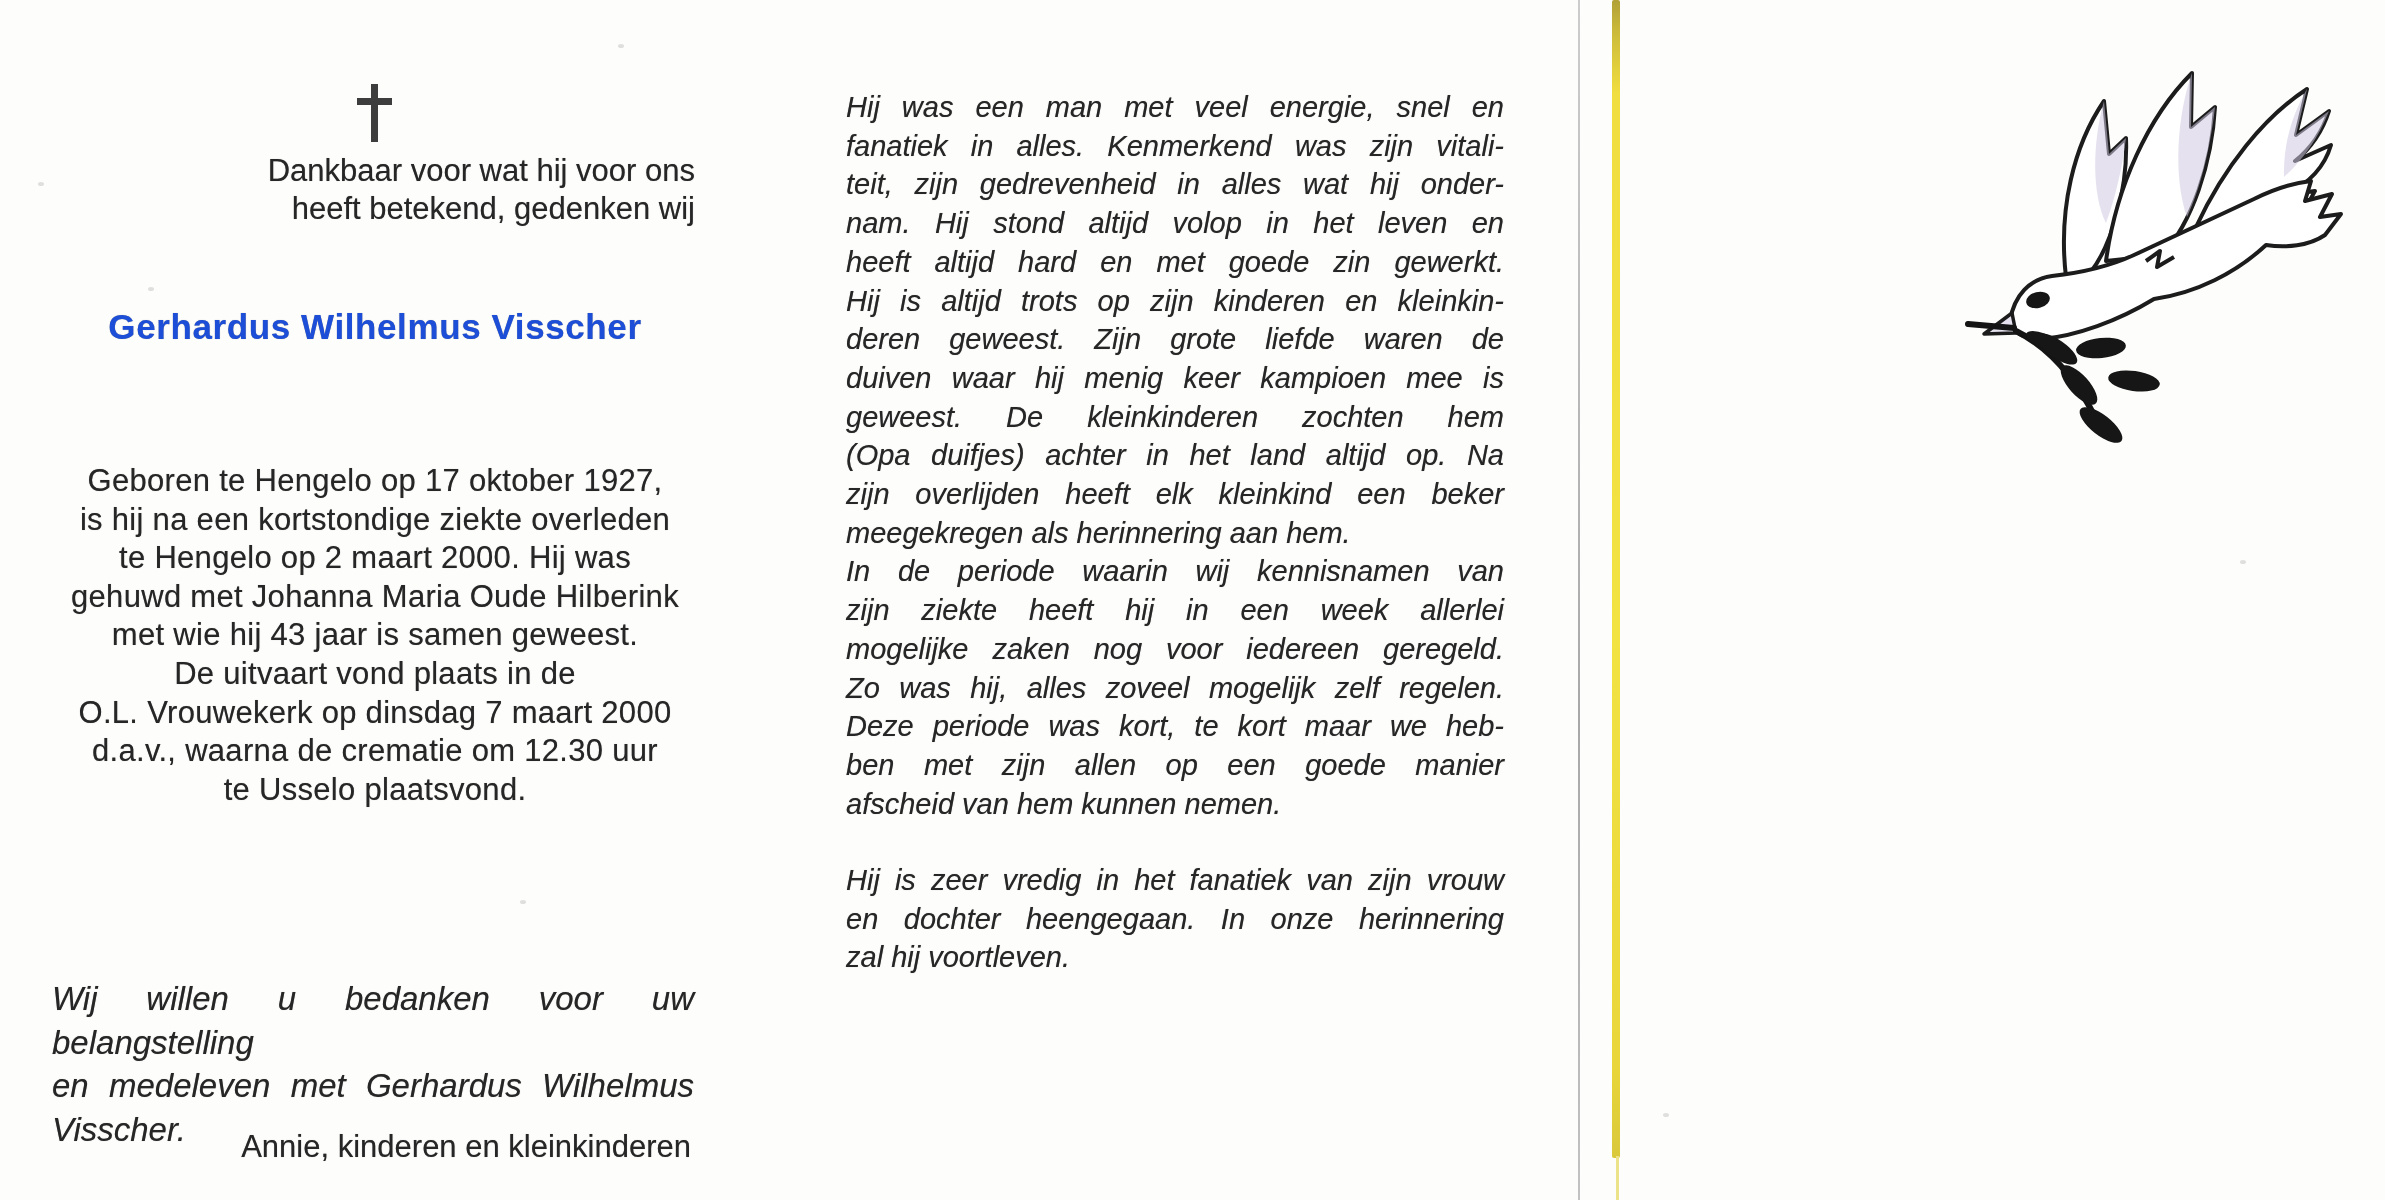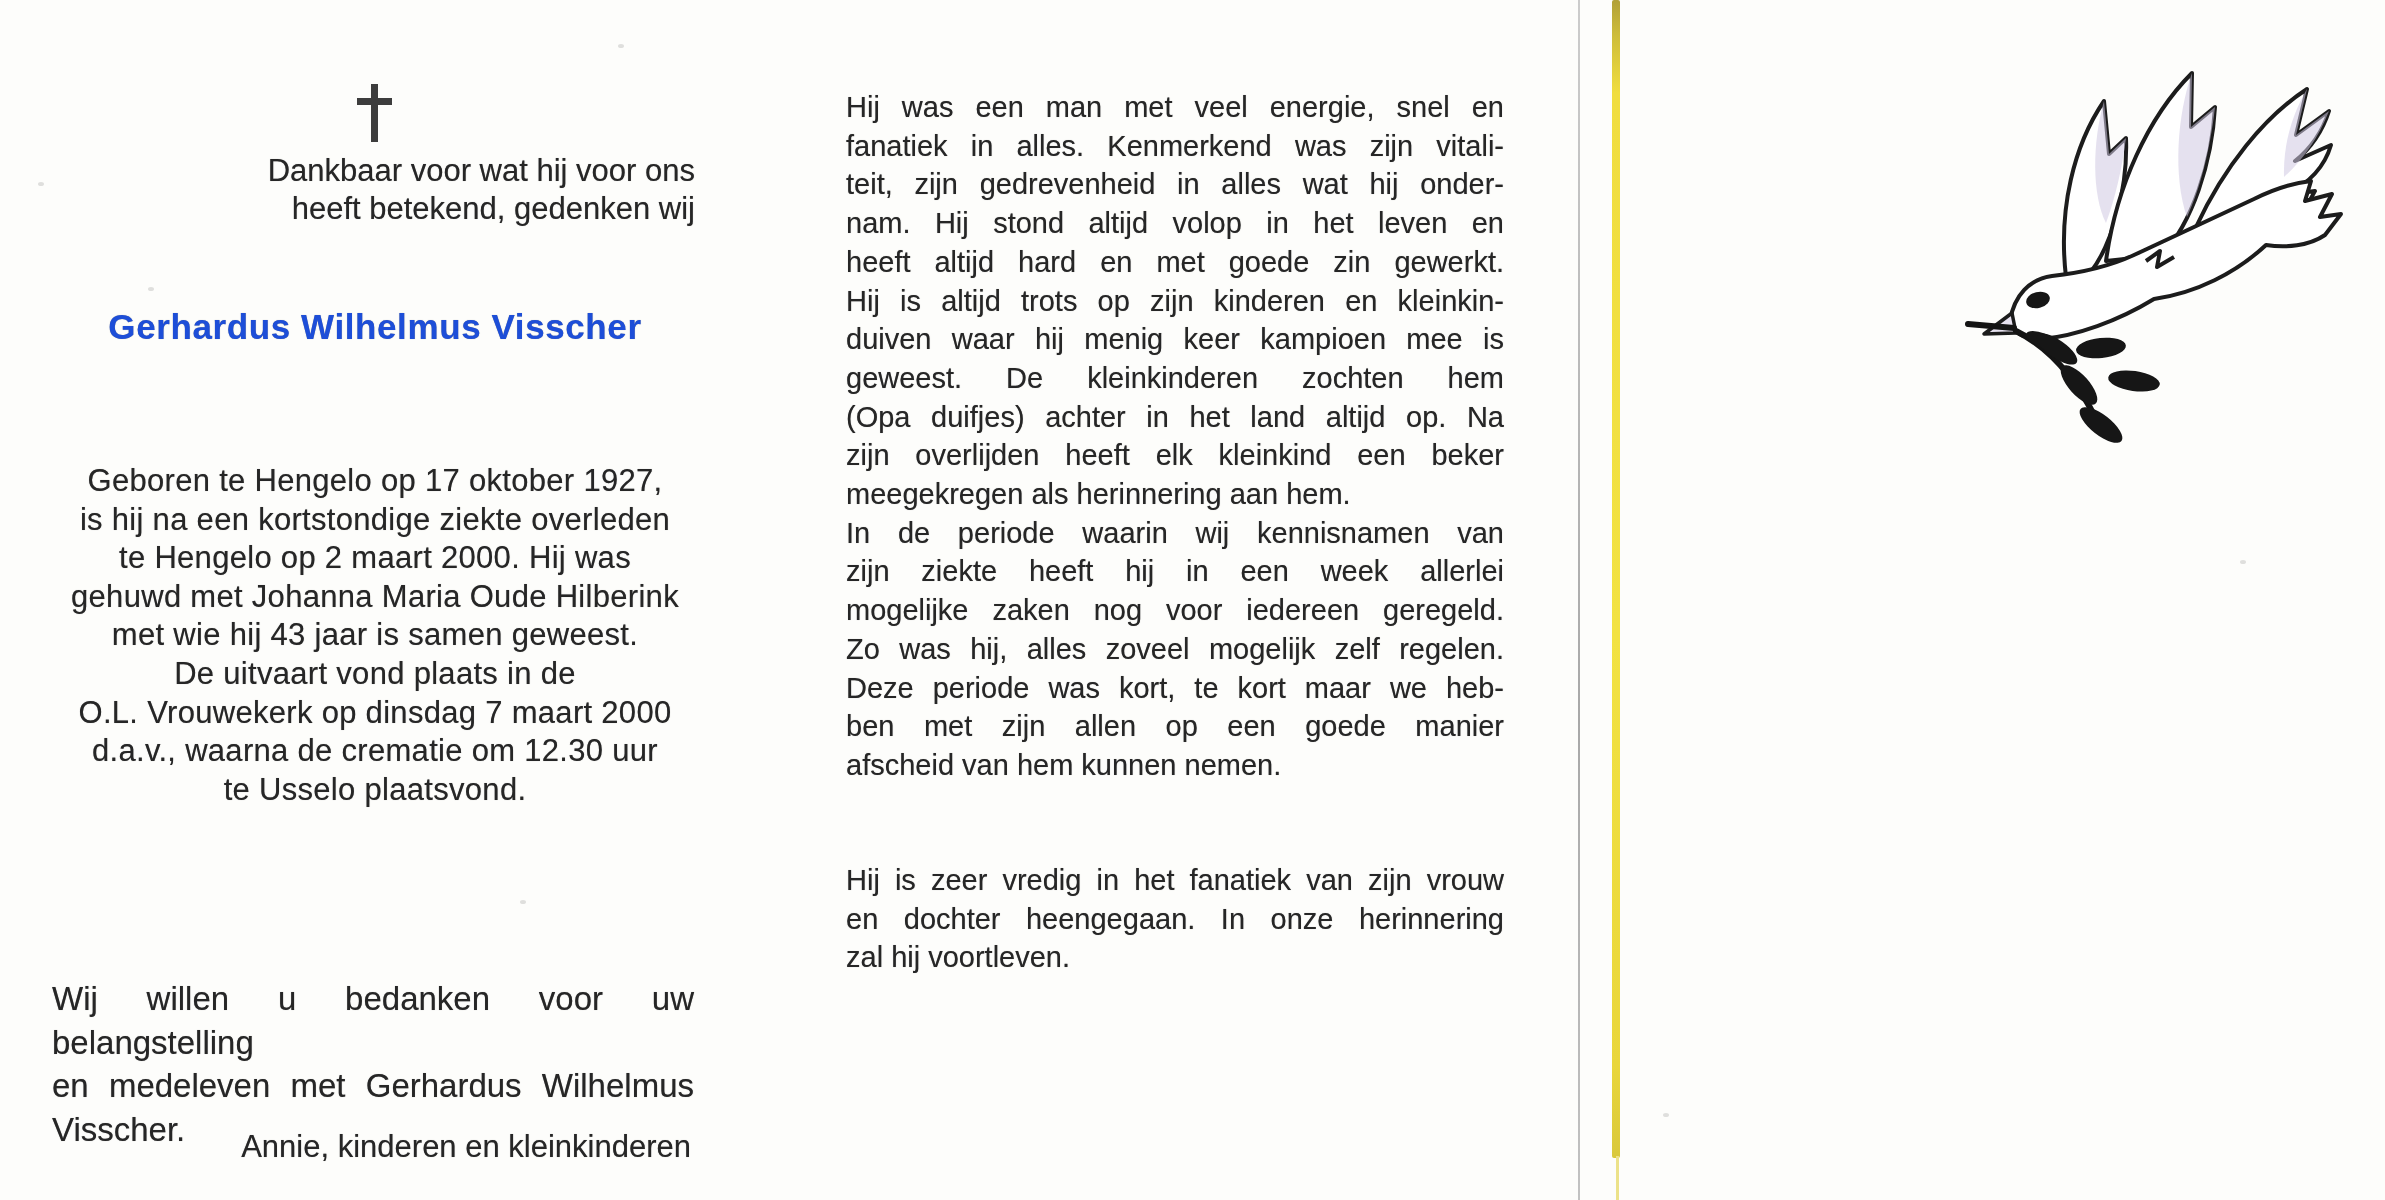--- a/index.html
+++ b/index.html
@@ -16,21 +16,21 @@
   .cross .cv{position:absolute;left:27px;top:0;width:7px;height:58px;background:#3d3d3d;}
   .cross .ch{position:absolute;left:13px;top:14px;width:35px;height:7px;background:#3d3d3d;}
   .intro{left:55px;top:152px;width:640px;font-size:31px;line-height:38px;text-align:right;}
   .name{left:55px;top:307px;width:640px;font-size:35px;font-weight:bold;letter-spacing:.6px;text-align:center;color:#1d4ed8;}
   .bio{left:55px;top:434px;width:640px;font-size:31px;line-height:38.6px;text-align:center;letter-spacing:.3px;margin-top:28px;}
   .thanks{left:52px;top:977px;width:642px;font-size:33px;line-height:43.5px;}
   .signature{left:55px;top:1129px;width:636px;font-size:31px;text-align:right;}
   
   .para1{left:846px;top:88px;width:658px;font-size:29px;line-height:38.7px;}
   .para2{left:846px;top:861px;width:658px;font-size:29px;line-height:38.7px;}
-  .jline{text-align:justify;text-align-last:justify;}
+  .jline{text-align:justify;text-align-last:justify;font-style:italic;}
   .jline.nostretch{text-align-last:left;}
   
   .crease{left:1578px;top:0;width:2px;height:1200px;background:linear-gradient(#cccccc,#a8a8a8 60%,#c2c2c2);}
   .fold-main{left:1612px;top:0;width:8px;height:1158px;background:linear-gradient(#b1a037 0%,#cdbc3a 3%,#f0dd3f 8%,#f2e242 55%,#e9d63a 92%,#d9c83b 100%);border-radius:2px;}
   .fold-tail{left:1616px;top:1156px;width:3px;height:44px;background:#ece289;}
   .speck{width:6px;height:4px;border-radius:50%;background:rgba(90,90,90,.18);}
   
   .dove{left:1958px;top:46px;width:392px;height:410px;}
 </style>
 </head>
@@ -73,20 +73,21 @@
   </section>
 
   <section>
     <div class="abs para1">
       <div class="jline">Hij was een man met veel energie, snel en</div>
       <div class="jline">fanatiek in alles. Kenmerkend was zijn vitali-</div>
       <div class="jline">teit, zijn gedrevenheid in alles wat hij onder-</div>
       <div class="jline">nam. Hij stond altijd volop in het leven en</div>
       <div class="jline">heeft altijd hard en met goede zin gewerkt.</div>
       <div class="jline">Hij is altijd trots op zijn kinderen en kleinkin-</div>
+      <div class="jline">deren geweest. Zijn grote liefde waren de</div>
       <div class="jline">duiven waar hij menig keer kampioen mee is</div>
       <div class="jline">geweest. De kleinkinderen zochten hem</div>
       <div class="jline">(Opa duifjes) achter in het land altijd op. Na</div>
       <div class="jline">zijn overlijden heeft elk kleinkind een beker</div>
       <div class="jline nostretch">meegekregen als herinnering aan hem.</div>
       <div class="jline">In de periode waarin wij kennisnamen van</div>
       <div class="jline">zijn ziekte heeft hij in een week allerlei</div>
       <div class="jline">mogelijke zaken nog voor iedereen geregeld.</div>
       <div class="jline">Zo was hij, alles zoveel mogelijk zelf regelen.</div>
       <div class="jline">Deze periode was kort, te kort maar we heb-</div>

